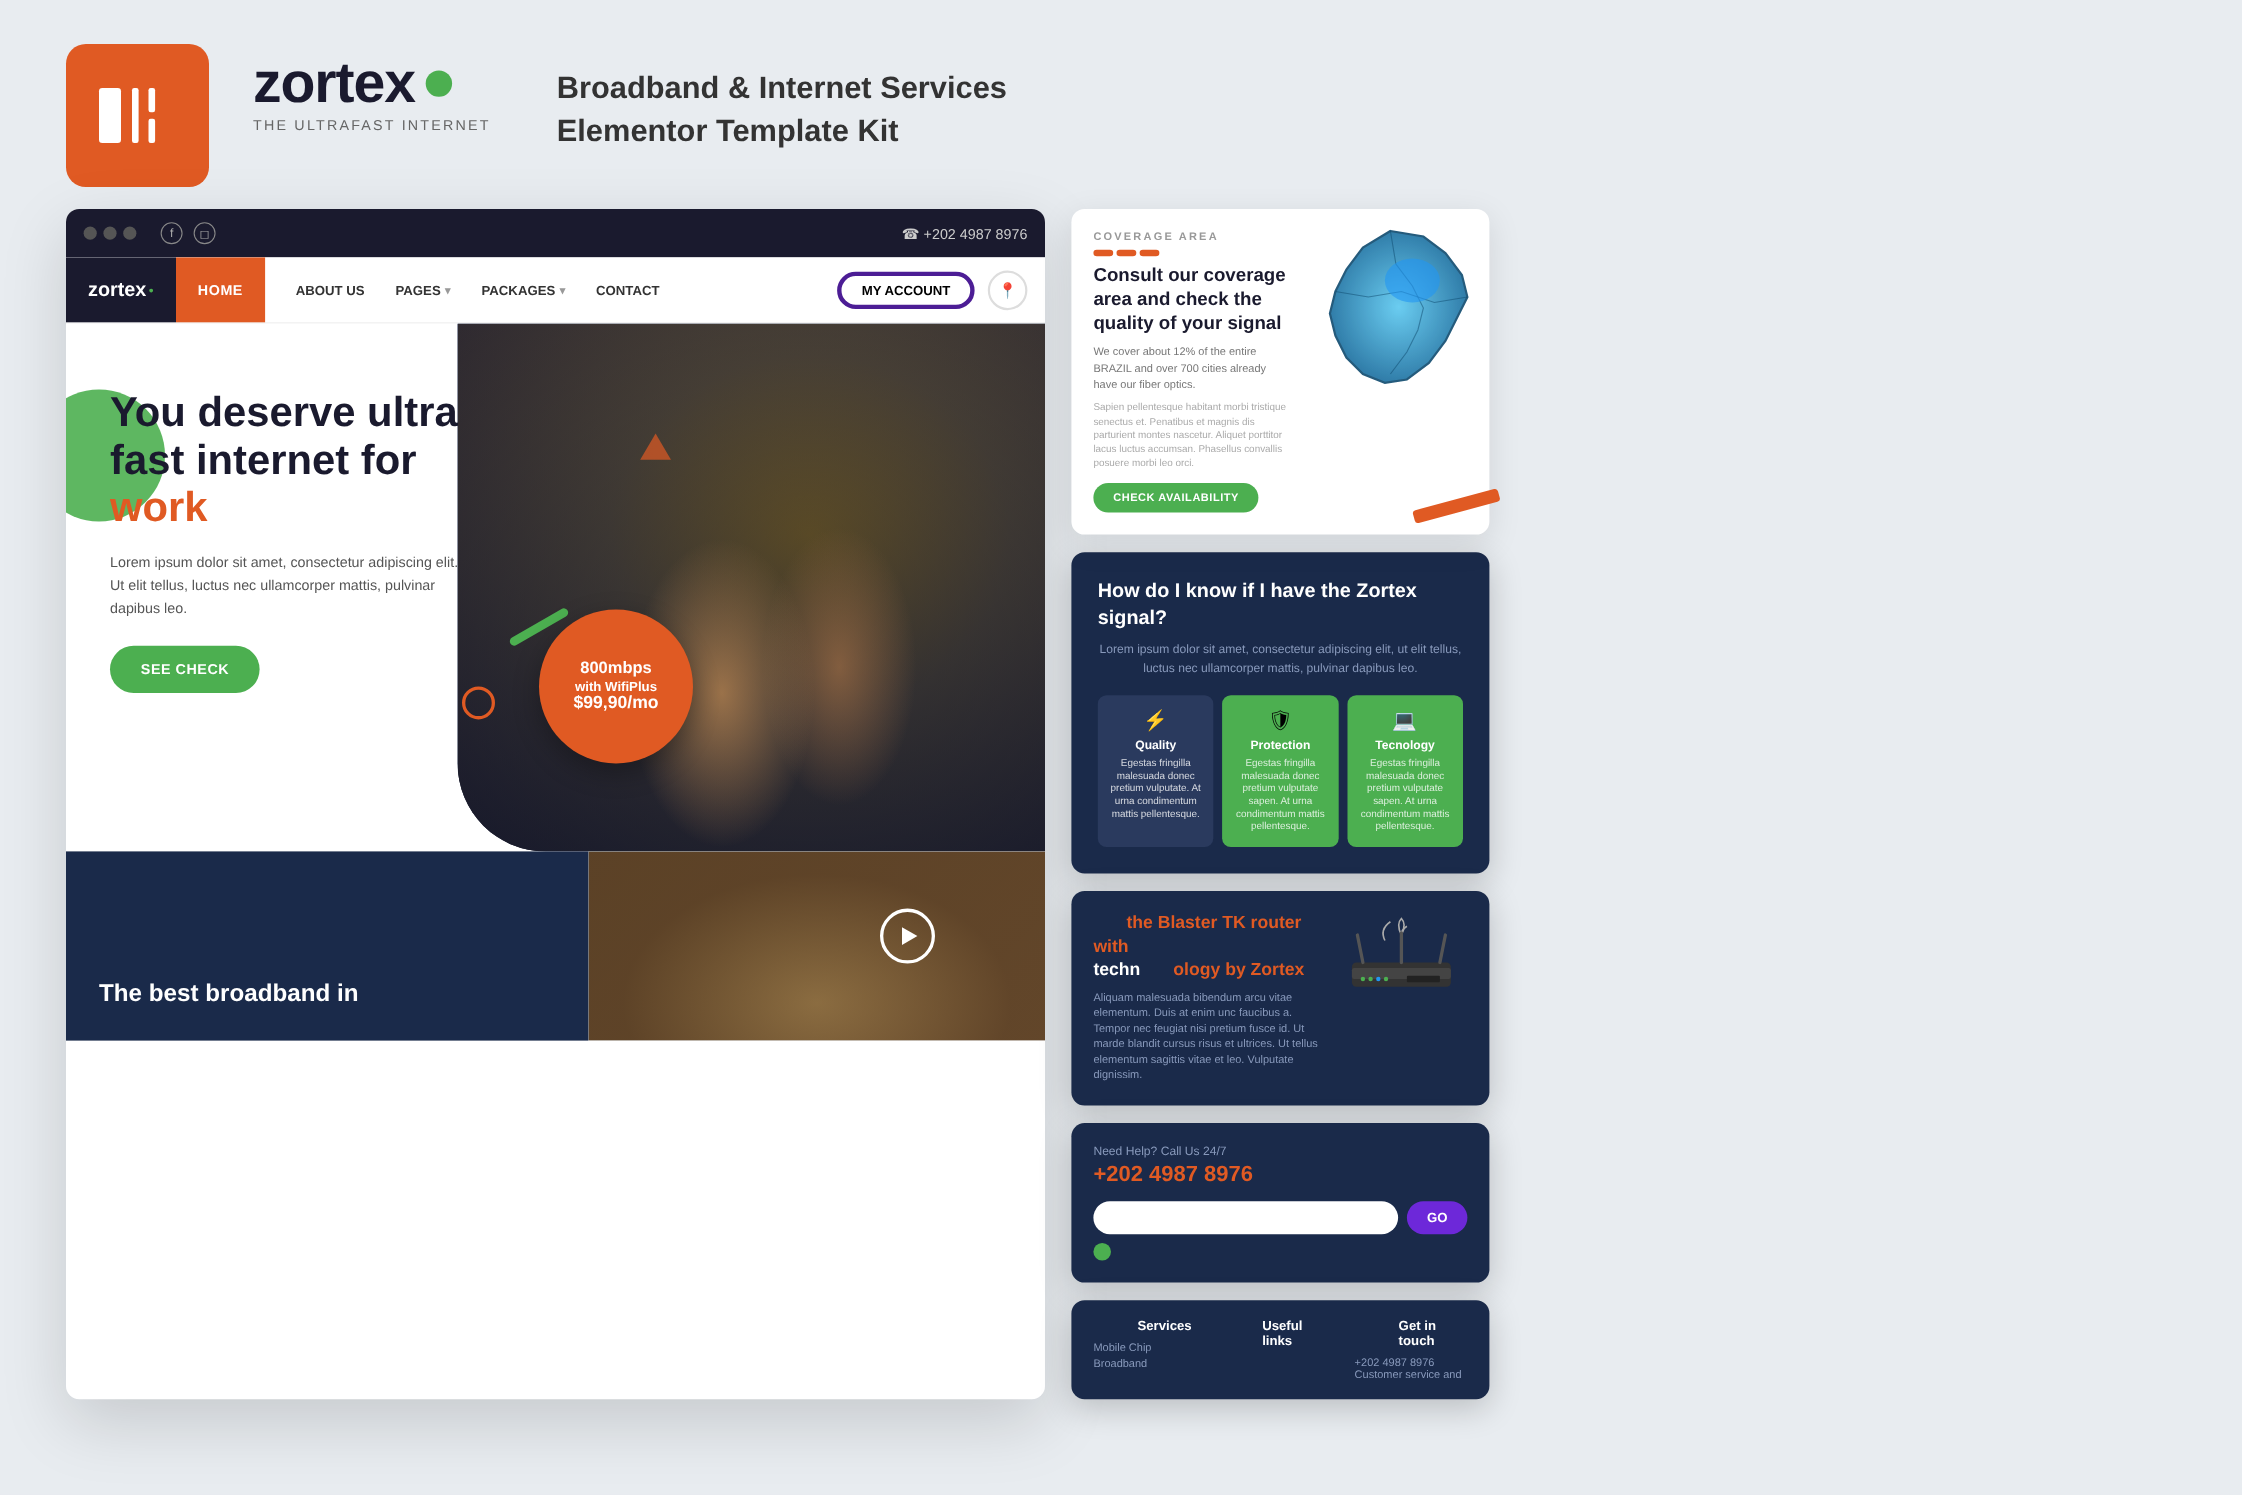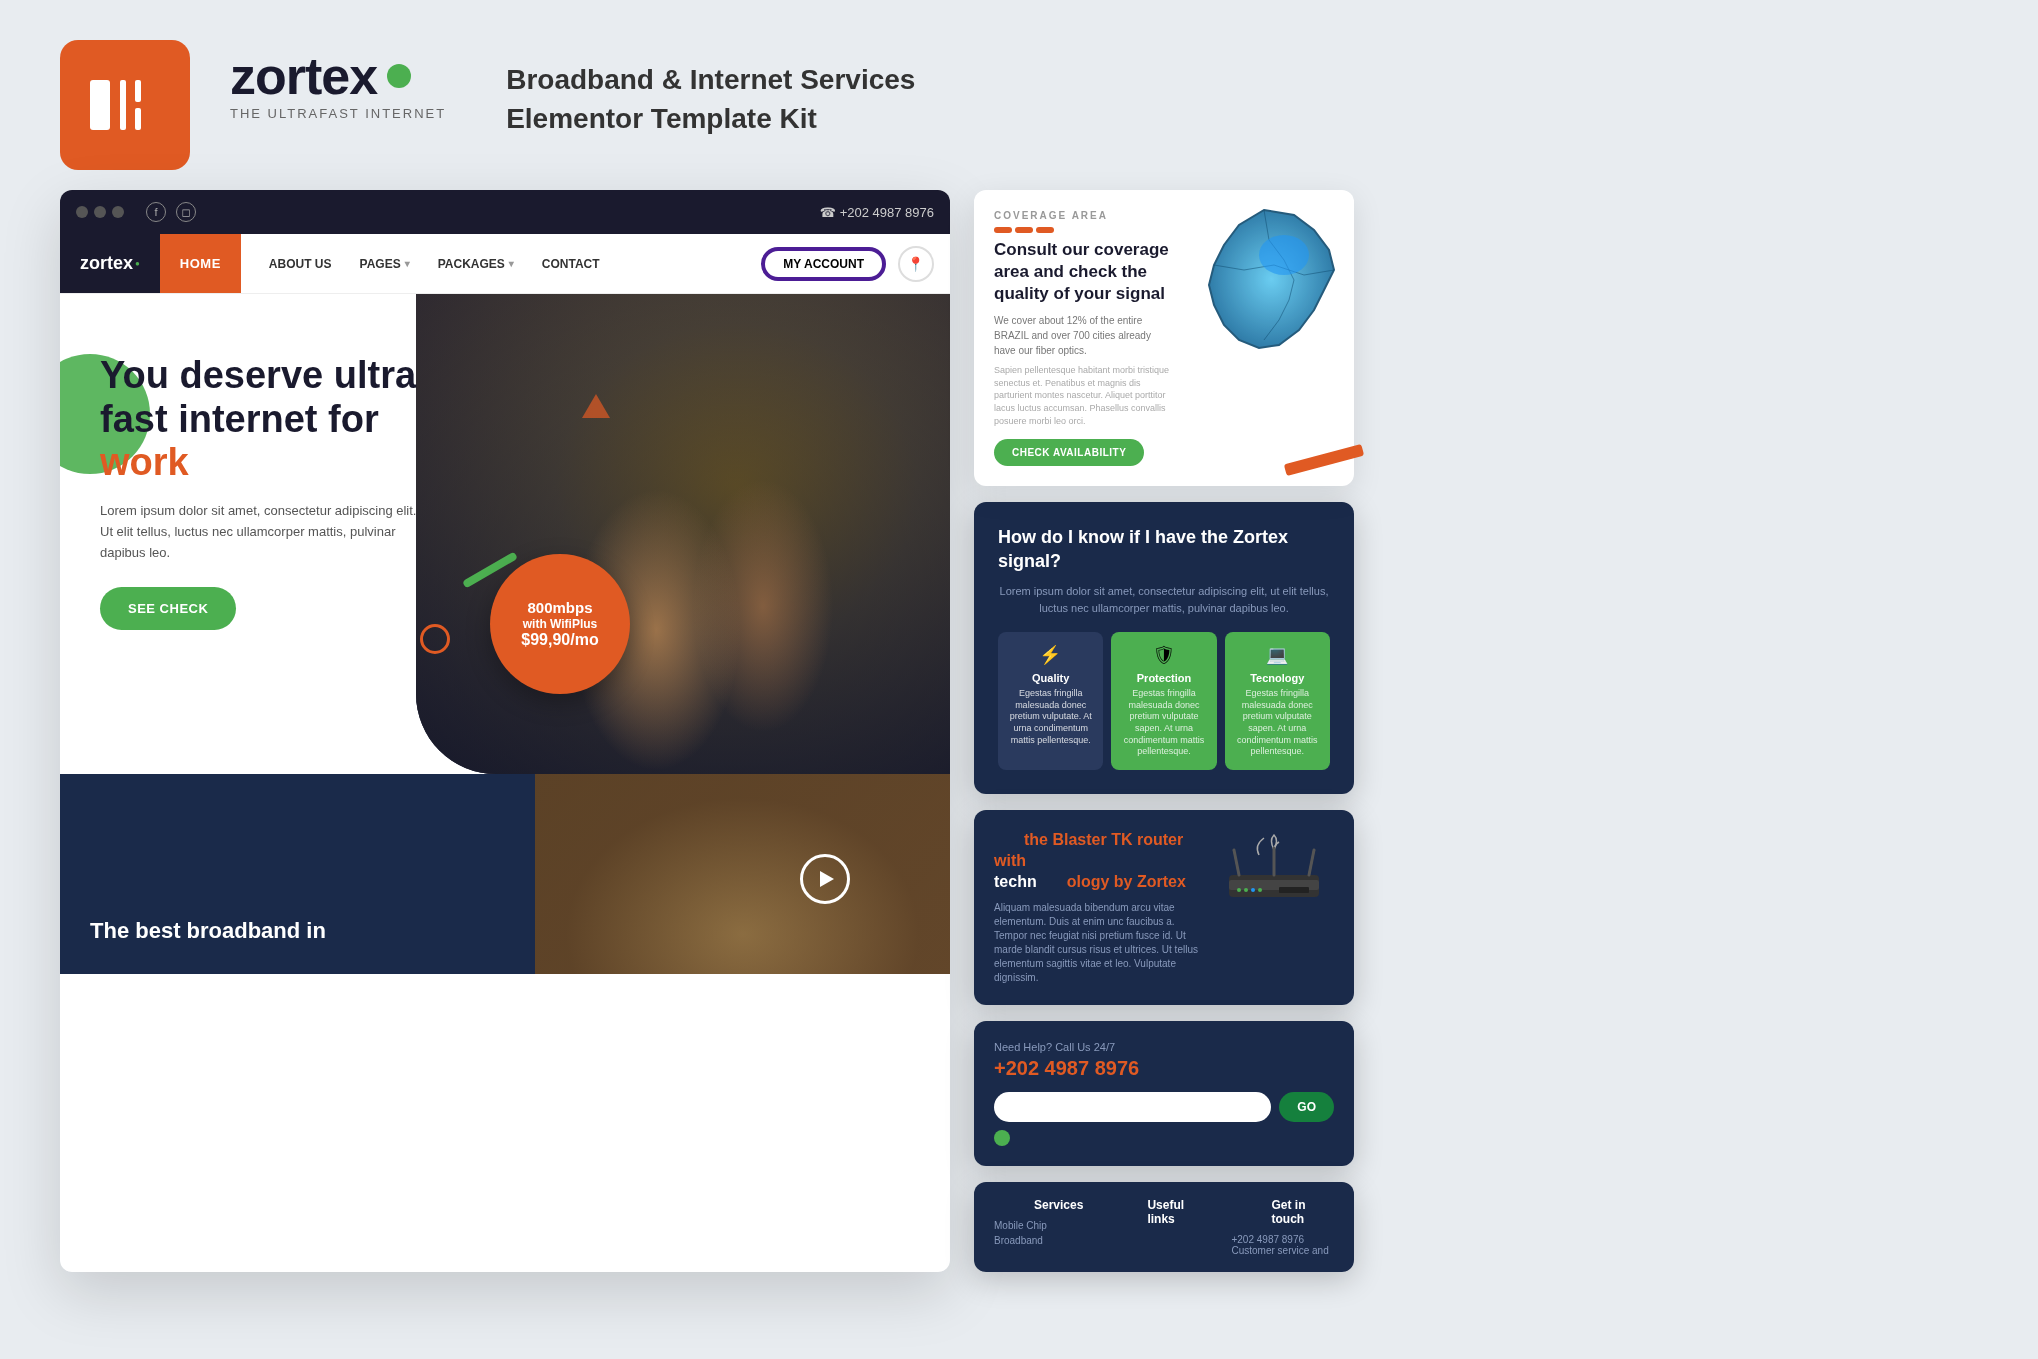--- a/index.html
+++ b/index.html
@@ -321,21 +321,21 @@
       left: 400px;
       width: 60px; height: 8px;
       background: #4caf50;
       border-radius: 4px;
       transform: rotate(-30deg);
     }
 
     
     .bottom-strip {
       display: flex;
-      height: 200px;
+      height: 172px;
     }
     .bottom-left {
       background: #1a2a4a;
       flex: 1;
       padding: 28px 30px;
       display: flex;
       flex-direction: column;
       justify-content: flex-end;
     }
     .bottom-left h3 {
@@ -545,21 +545,21 @@
     }
     .help-input {
       flex: 1;
       background: white;
       border: none;
       border-radius: 20px;
       padding: 8px 14px;
       font-size: 12px;
     }
     .help-go-btn {
-      background: #15803d;
+      background: #6d28d9;
       color: white;
       border: none;
       border-radius: 20px;
       padding: 8px 18px;
       font-size: 12px;
       font-weight: 700;
       cursor: pointer;
     }
     .help-green-dot {
       width: 16px; height: 16px;

